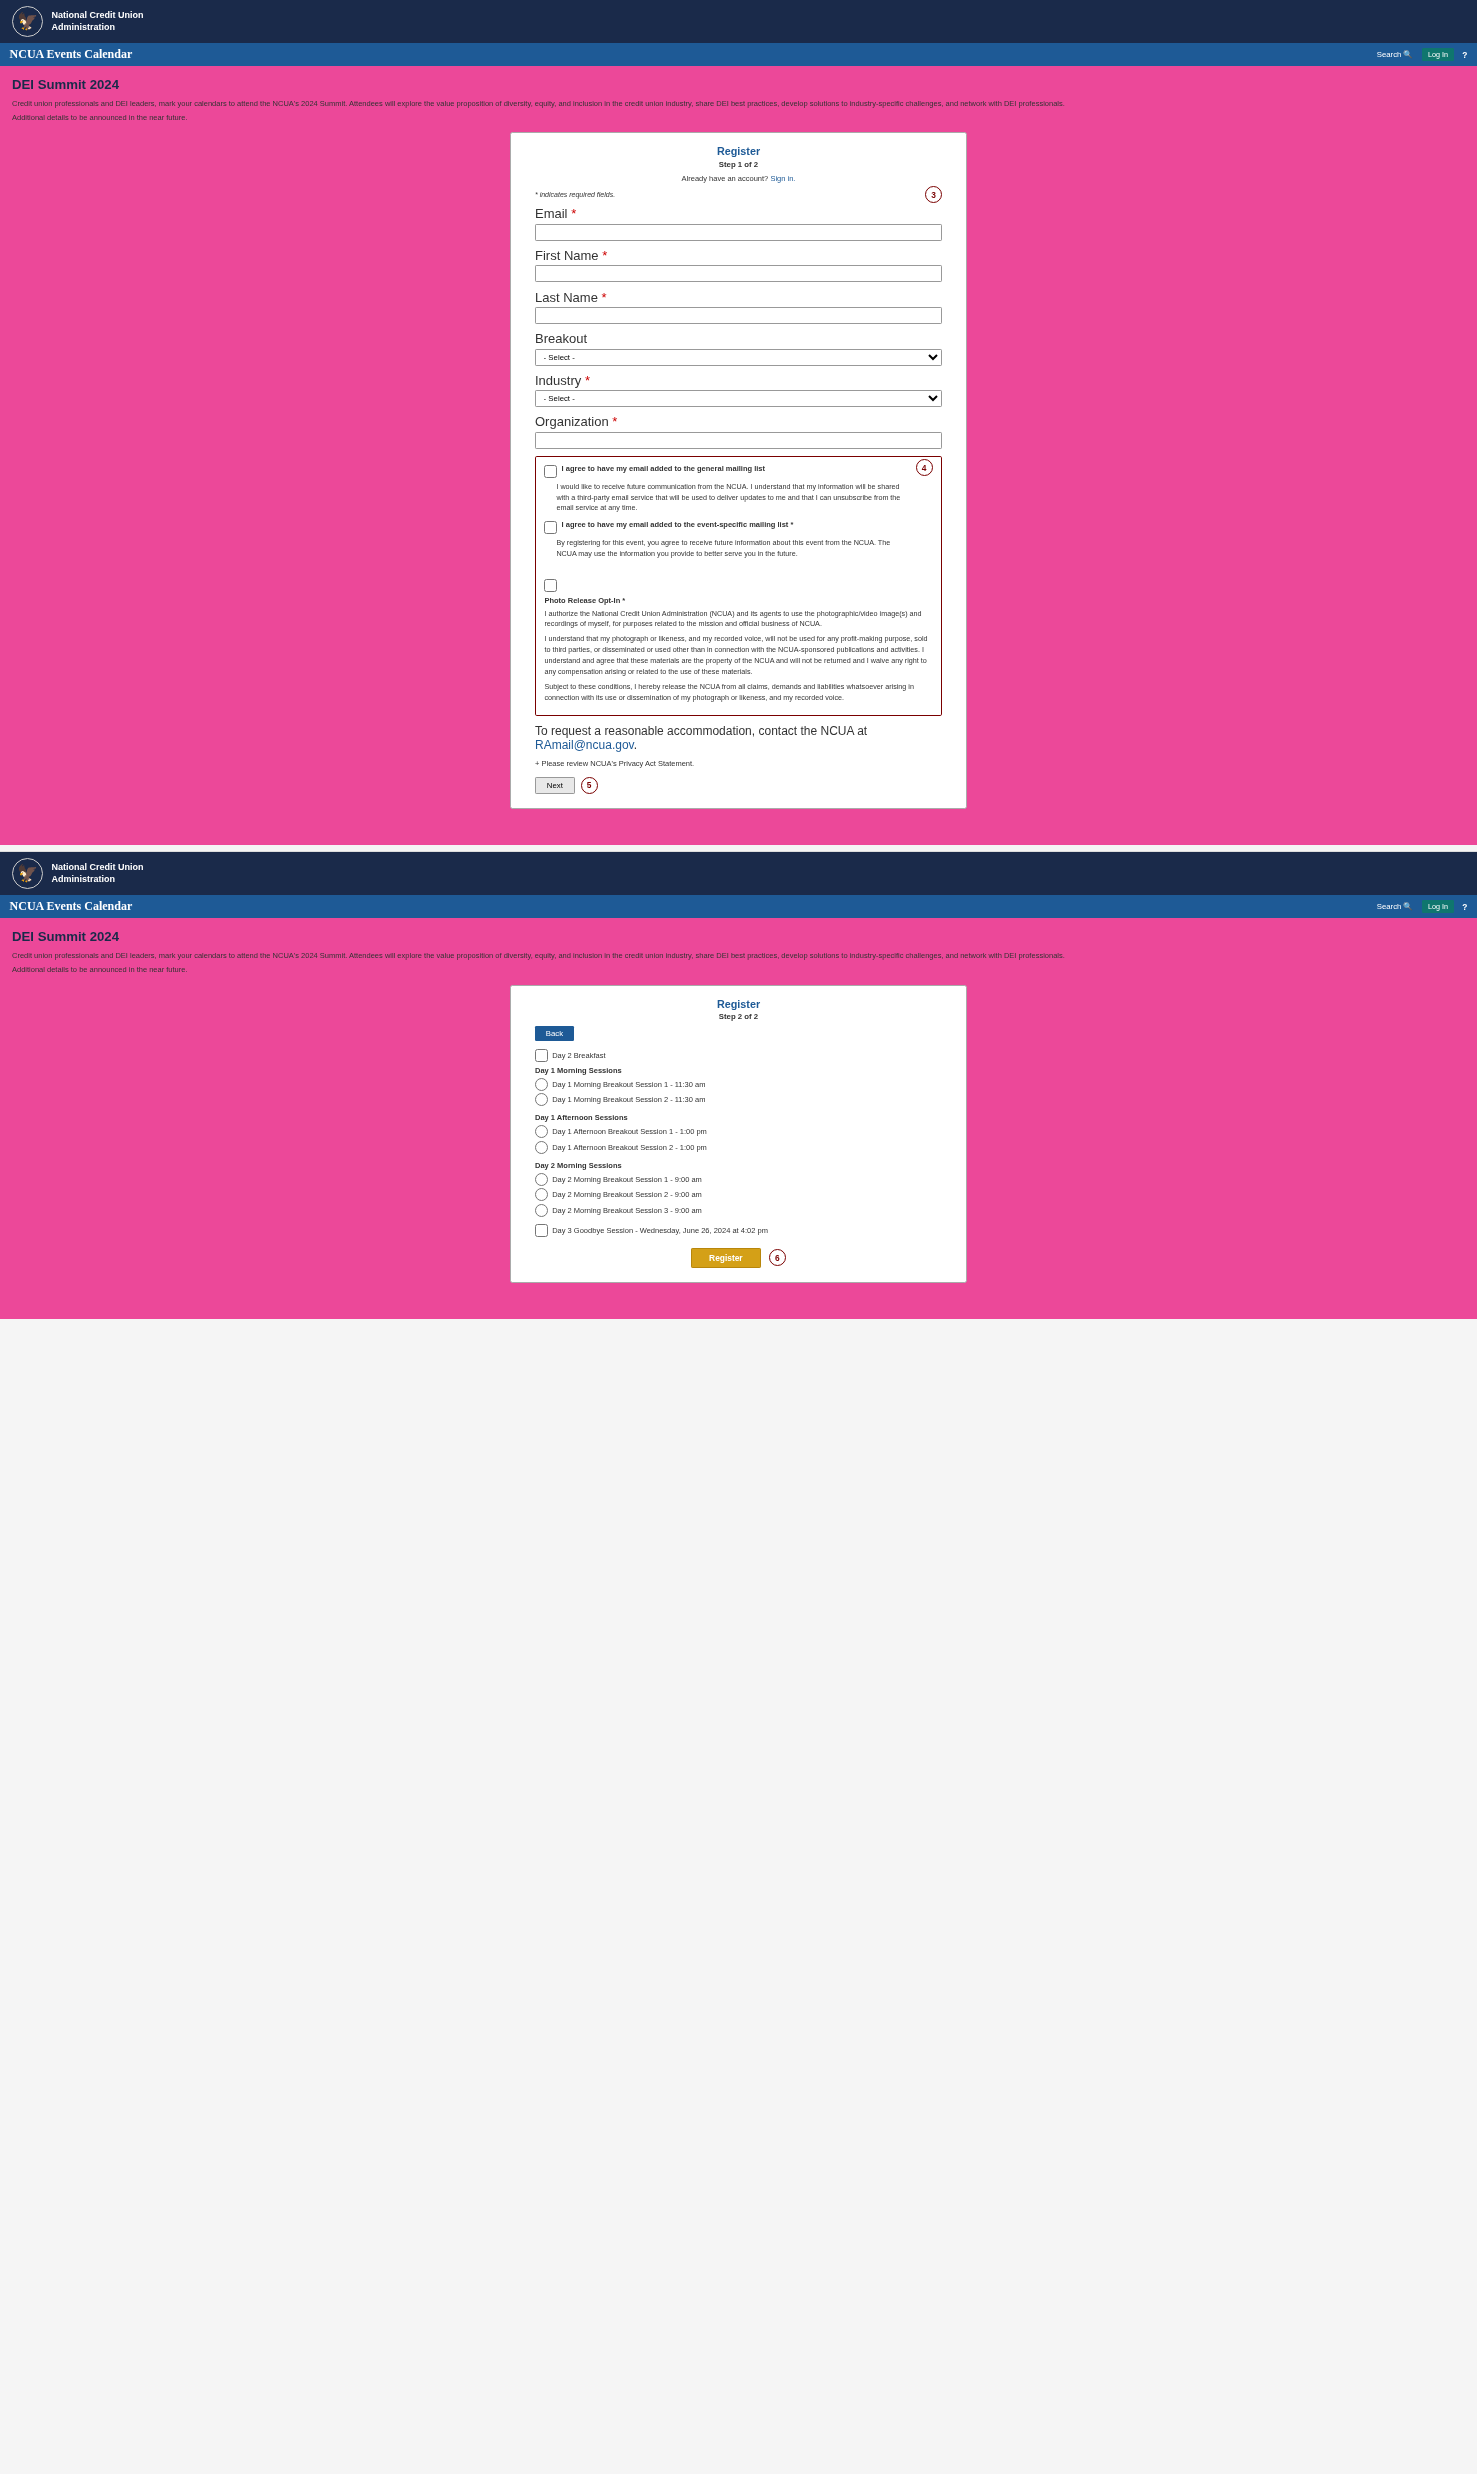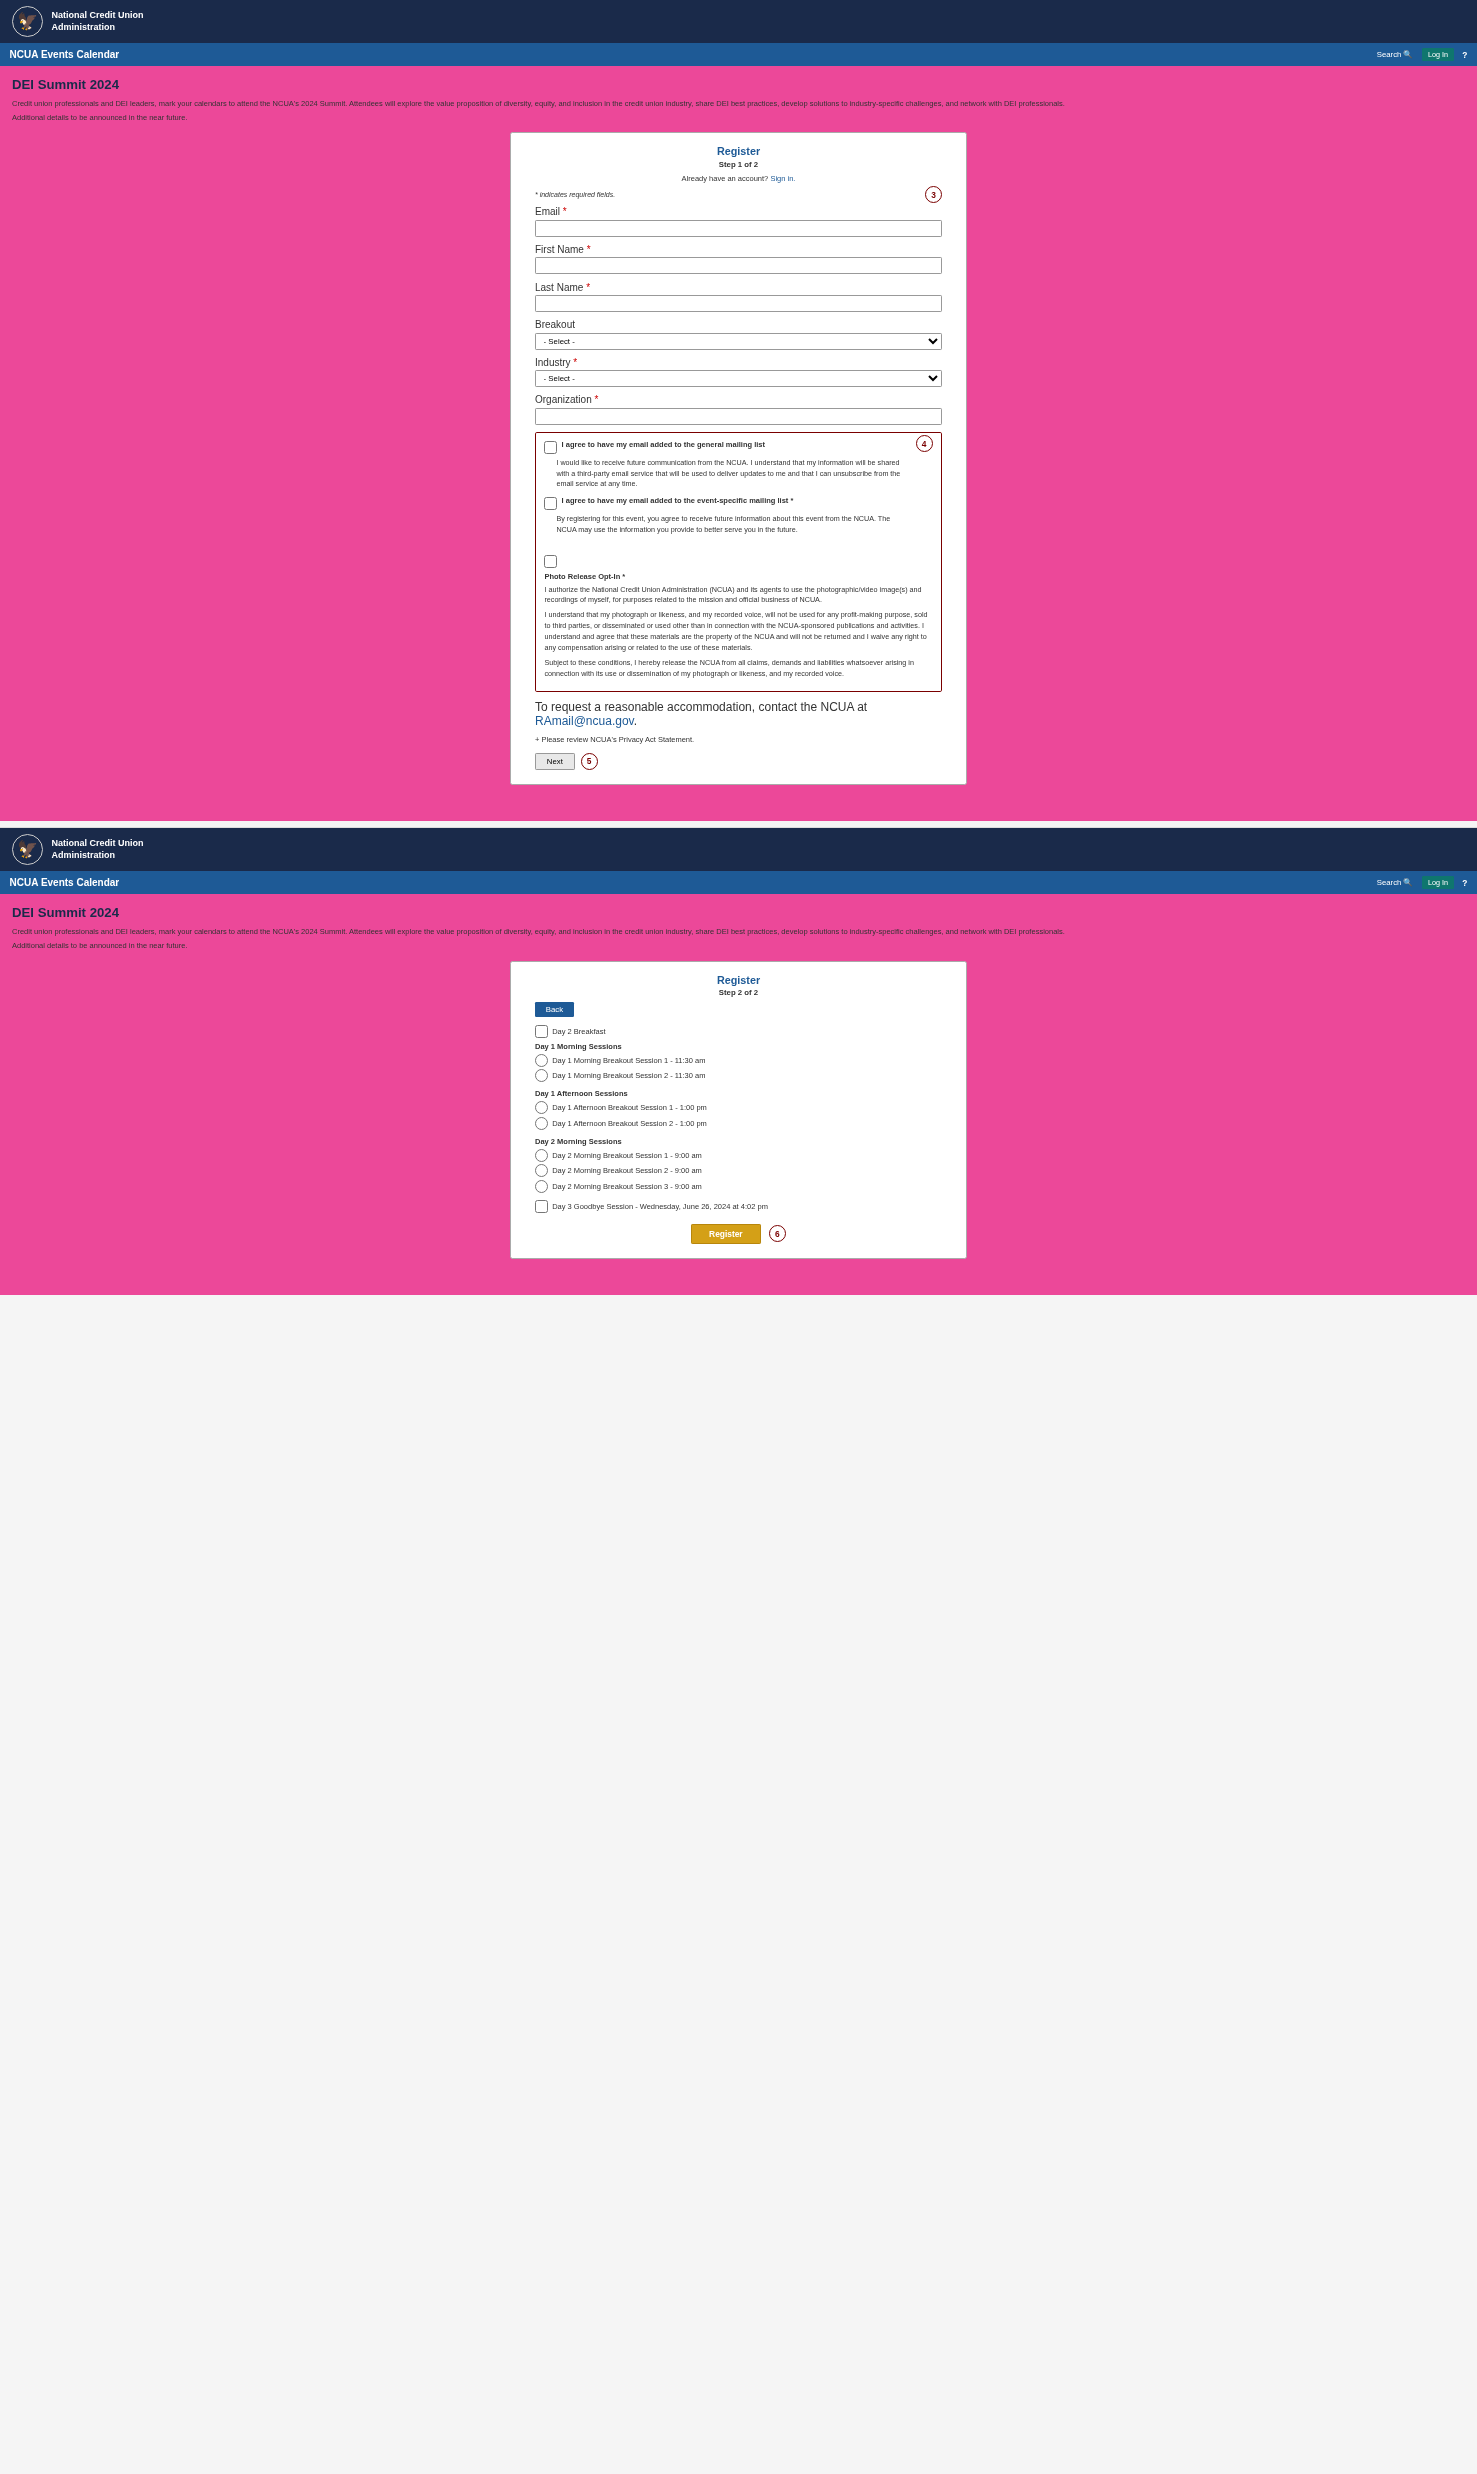--- a/index.html
+++ b/index.html
@@ -35,22 +35,23 @@
     .nav-bar {
       background: #1e5a96;
       display: flex;
       align-items: center;
       justify-content: space-between;
       padding: 0 9.6px;
       height: 23px;
     }
     .nav-bar-left {
       color: #fff;
-      font-size: 10px;
-      font-weight: bold;
+      font-size: 12px;
+      font-weight: bold;
+      font-family: Liberation Serif, serif;
     }
     .nav-bar-right {
       display: flex;
       align-items: center;
       gap: 8.4px;
     }
     .nav-search {
       color: #fff;
       font-size: 7.8px;
       display: flex;
@@ -137,21 +138,21 @@
       margin-bottom: 8.4px;
       font-style: italic;
     }
 
     
     .form-group {
       margin-bottom: 7.2px;
     }
     .form-label {
       display: block;
-      font-size: 10px;
+      font-size: 13px;
       color: #333;
       margin-bottom: 2.4px;
     }
     .form-label .req { color: #c00; }
     .form-input {
       width: 100%;
       height: 17px;
       border: 0.6px solid #999;
       padding: 1.2px 3.6px;
       font-size: 7.8px;

